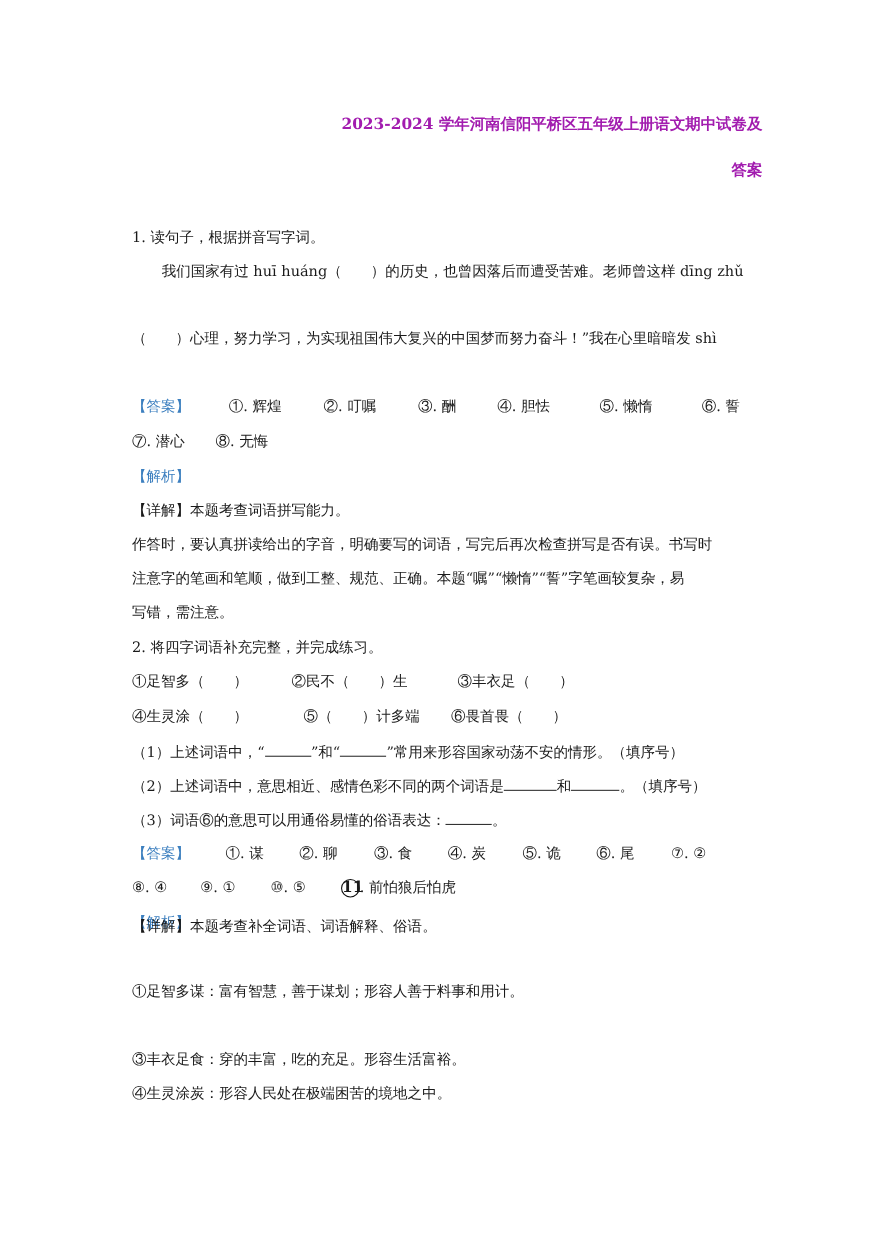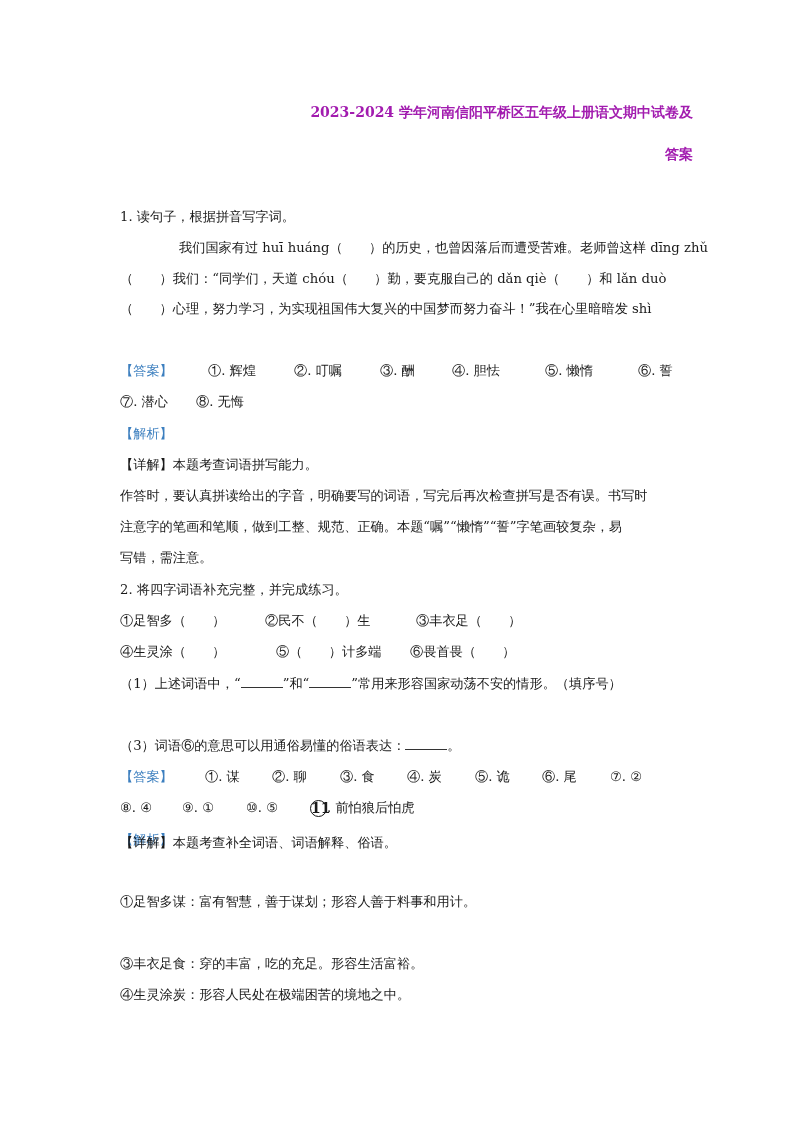--- a/index.html
+++ b/index.html
@@ -5,38 +5,37 @@
   html, body { margin: 0; padding: 0; background: #ffffff; }
   body { width: 793px; height: 1122px; position: relative; overflow: hidden;
          font-family: "DejaVu Serif", "Liberation Serif", serif; color: #1a1a1a; }
   .page { position: absolute; left: 0; top: 0; width: 793px; height: 1122px; }
   .title { position: absolute; left: 100px; width: 593px; text-align: right;
            font-family: "DejaVu Serif", serif; font-weight: bold; font-size: 14px; color: #a21caf; }
   .t1 { top: 104px; }
   .t2 { top: 146px; }
   .line { position: absolute; left: 120px; width: 560px; font-size: 13.2px;
           line-height: 18px; white-space: nowrap; }
-  .indent { left: 147px; margin-left: 32px; }
+  .indent { left: 147px; }
   .tag { color: #3c7fbf; }
   .blank { display: inline-block; border-bottom: 1px solid #333; height: 12px; vertical-align: baseline; }
   .col { position: absolute; }
   .circ11 { display: inline-block; width: 15px; height: 15px; border: 1.3px solid #111; border-radius: 50%;
             font-size: 14px; line-height: 15px; text-align: center; font-weight: bold; vertical-align: middle; }
 </style>
 </head>
 <body>
 
 <div class="page">
 
   <div class="title t1">2023-2024 学年河南信阳平桥区五年级上册语文期中试卷及</div>
   <div class="title t2">答案</div>
 
   <div class="line" style="top:208px">1. 读句子，根据拼音写字词。</div>
   <div class="line indent" style="top:239px">我们国家有过 huī huáng（　　）的历史，也曾因落后而遭受苦难。老师曾这样 dīng zhǔ</div>
-  <div class="line" style="top:270px">（　　）我们：“同学们，天道 chóu（　　）勤，要克服自己的 dǎn qiè（　　）和 lǎn duò</div>
   <div class="line" style="top:300px">（　　）心理，努力学习，为实现祖国伟大复兴的中国梦而努力奋斗！”我在心里暗暗发 shì</div>
 
   <div class="line" style="top:362px">
     <span class="col tag" style="left:0">【答案】</span>
     <span class="col" style="left:88px">①. 辉煌</span>
     <span class="col" style="left:174px">②. 叮嘱</span>
     <span class="col" style="left:260px">③. 酬</span>
     <span class="col" style="left:332px">④. 胆怯</span>
     <span class="col" style="left:425px">⑤. 懒惰</span>
     <span class="col" style="left:518px">⑥. 誓</span>
@@ -61,20 +60,23 @@
   </div>
   <div class="line" style="top:643px">
     <span class="col" style="left:0">④生灵涂（　　）</span>
     <span class="col" style="left:156px">⑤（　　）计多端</span>
     <span class="col" style="left:290px">⑥畏首畏（　　）</span>
   </div>
 
   <div class="line" style="top:675px">
     <span>（1）上述词语中，“</span><span class="blank" style="width:42px"></span><span>”和“</span><span class="blank" style="width:42px"></span><span>”常用来形容国家动荡不安的情形。（填序号）</span>
   </div>
+  <div class="line" style="top:706px">
+    <span>（2）上述词语中，意思相近、感情色彩不同的两个词语是</span><span class="blank" style="width:48px"></span><span>和</span><span class="blank" style="width:44px"></span><span>。（填序号）</span>
+  </div>
   <div class="line" style="top:737px">
     <span>（3）词语⑥的意思可以用通俗易懂的俗语表达：</span><span class="blank" style="width:42px"></span><span>。</span>
   </div>
 
   <div class="line" style="top:768px">
     <span class="col tag" style="left:0">【答案】</span>
     <span class="col" style="left:85px">①. 谋</span>
     <span class="col" style="left:152px">②. 聊</span>
     <span class="col" style="left:220px">③. 食</span>
     <span class="col" style="left:287px">④. 炭</span>

